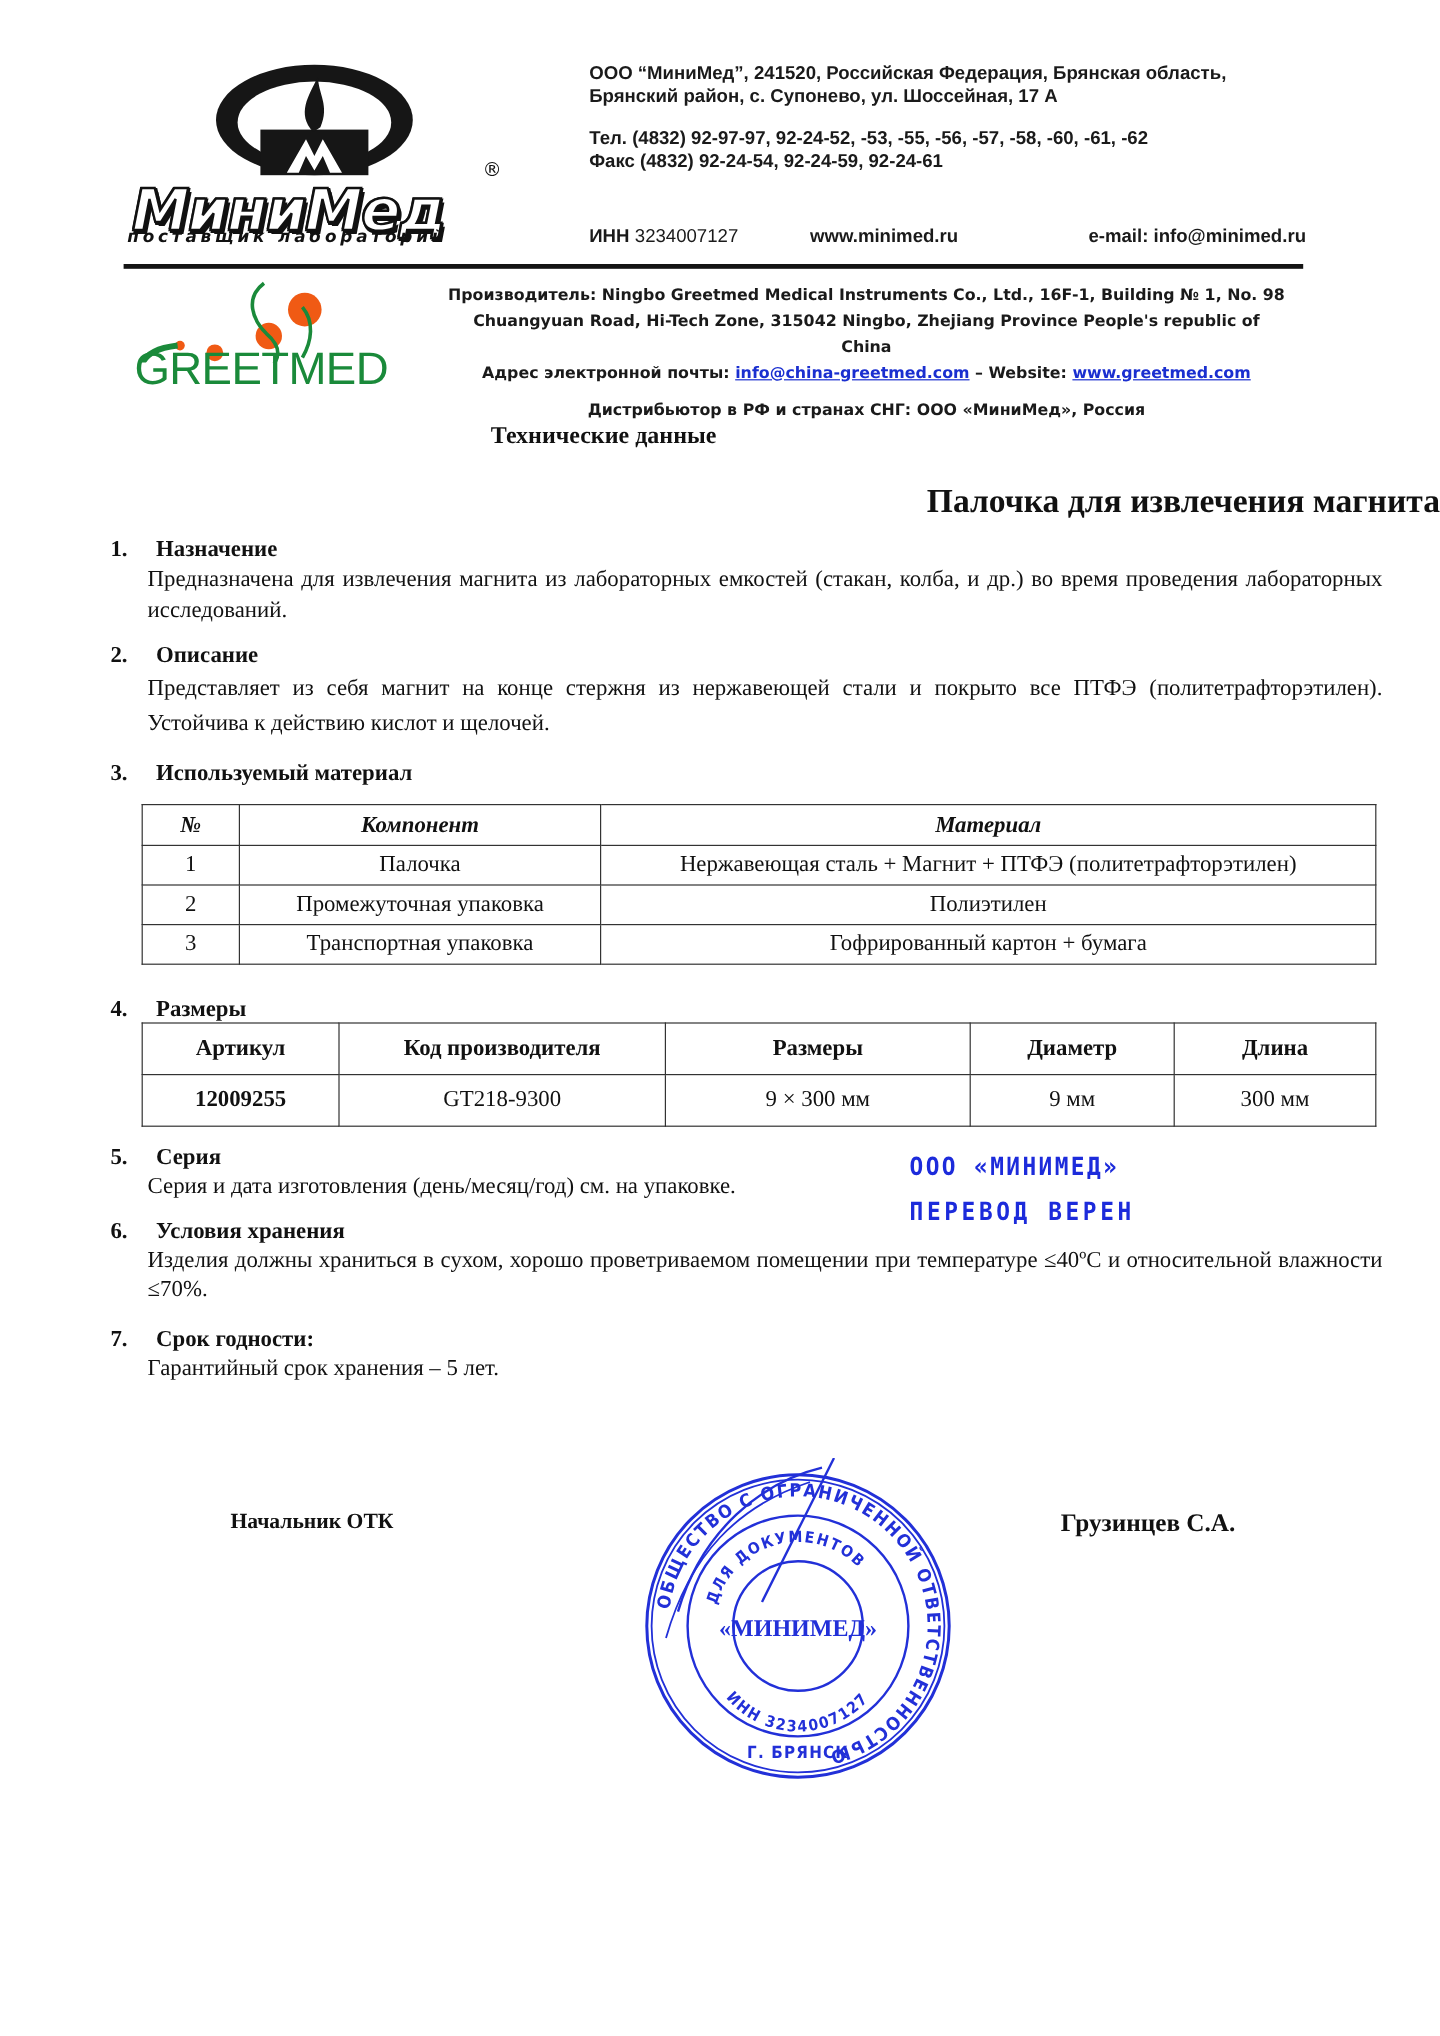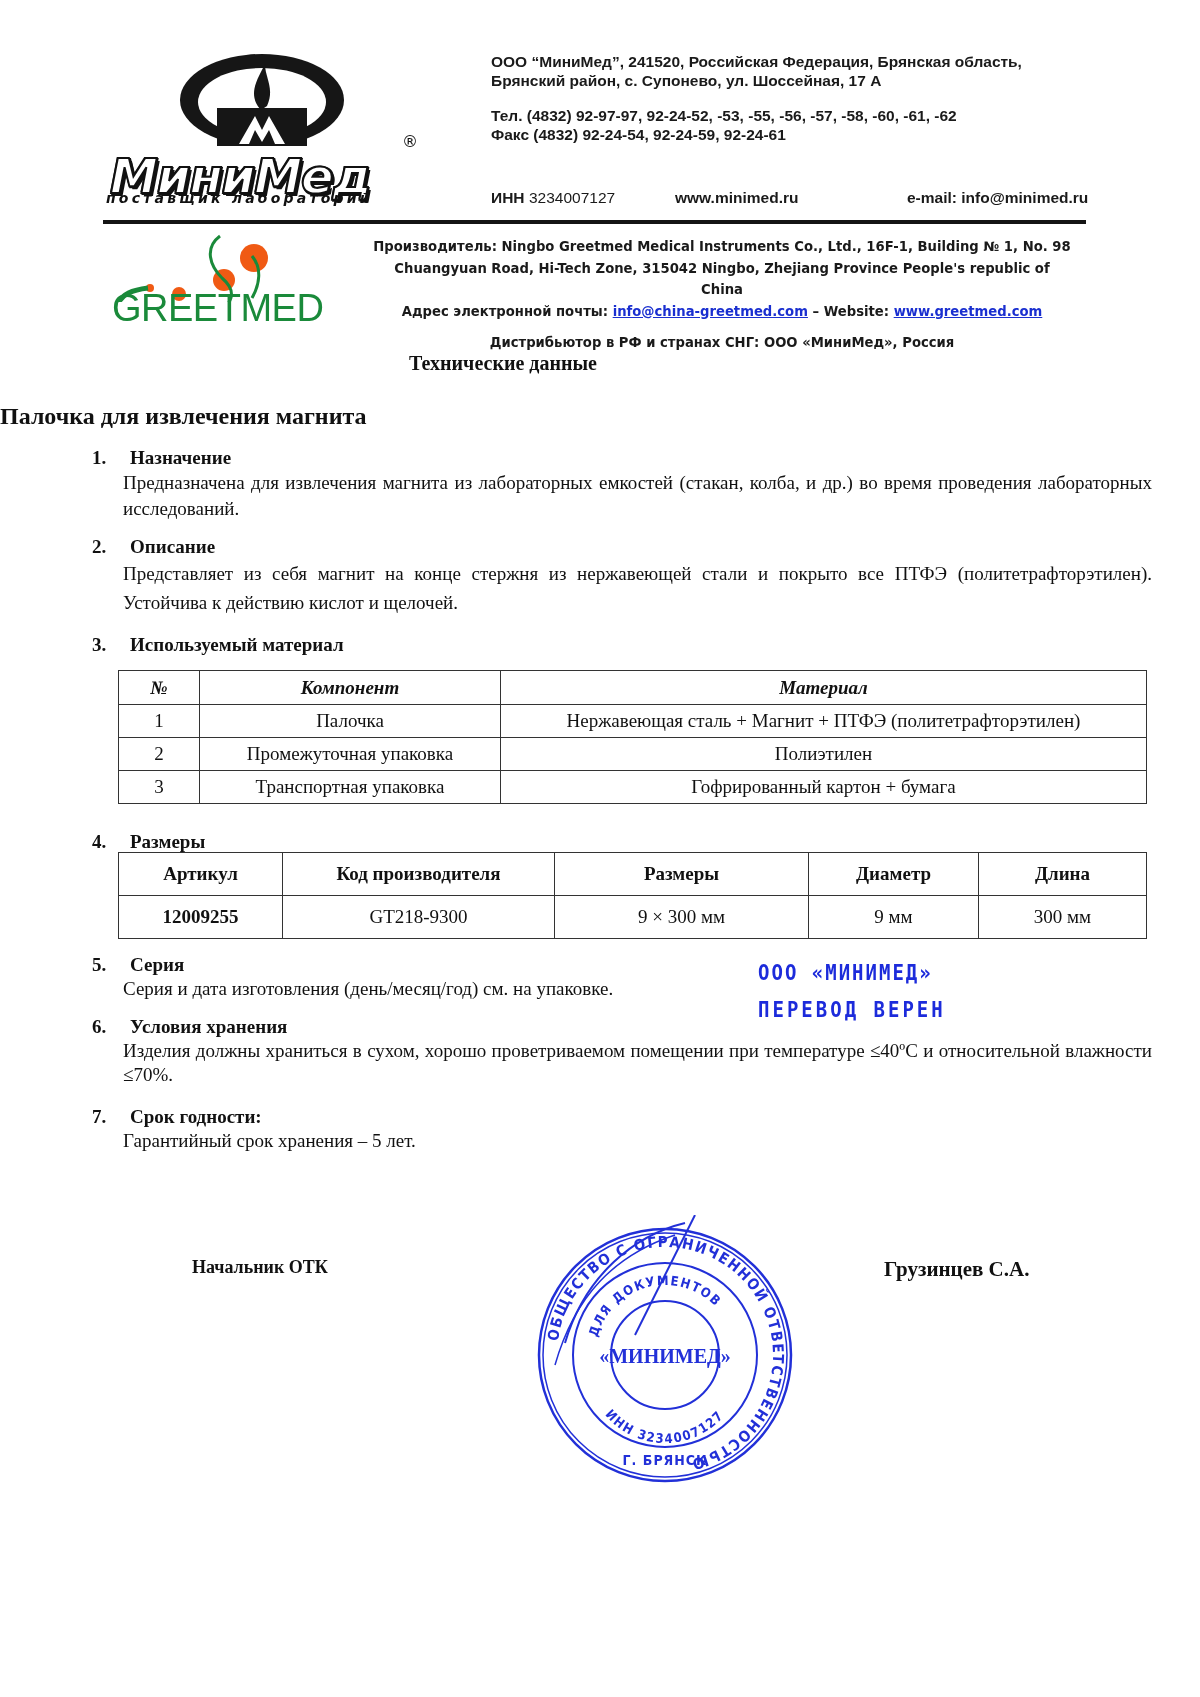--- a/index.html
+++ b/index.html
@@ -48,21 +48,21 @@
 
     .manufacturer-info {
       position: absolute; left: 372px; top: 236px; width: 700px; text-align: center;
       font-family: "DejaVu Sans", sans-serif; font-weight: bold; font-size: 13.2px; line-height: 21.5px; color: #1a1a1a;
     }
     .manufacturer-info a { color: #1a2fd0; text-decoration: underline; }
     .manufacturer-info .distributor { margin-top: 10px; }
 
     
     .doc-subtitle { position: absolute; left: 0; top: 352px; width: 994px; text-align: center; font-weight: bold; font-size: 20px; padding-left: 12px; }
-    .doc-title { position: absolute; left: 0; top: 403px; width: 1200px; text-align: left; font-weight: bold; font-size: 24px; }
+    .doc-title { position: absolute; left: 0; top: 403px; width: 1200px; text-align: right; font-weight: bold; font-size: 28px; }
 
     
     .section { position: absolute; left: 92px; width: 1060px; }
     .section .head { font-weight: bold; font-size: 19px; line-height: 24px; white-space: nowrap; }
     .section .head .num { display: inline-block; width: 38px; }
     .section .body { margin-left: 31px; font-size: 19px; line-height: 26px; text-align: justify; }
     .section .body.tight { line-height: 24px; }
 
     #sec-1 { top: 446px; }
     #sec-2 { top: 535px; }

